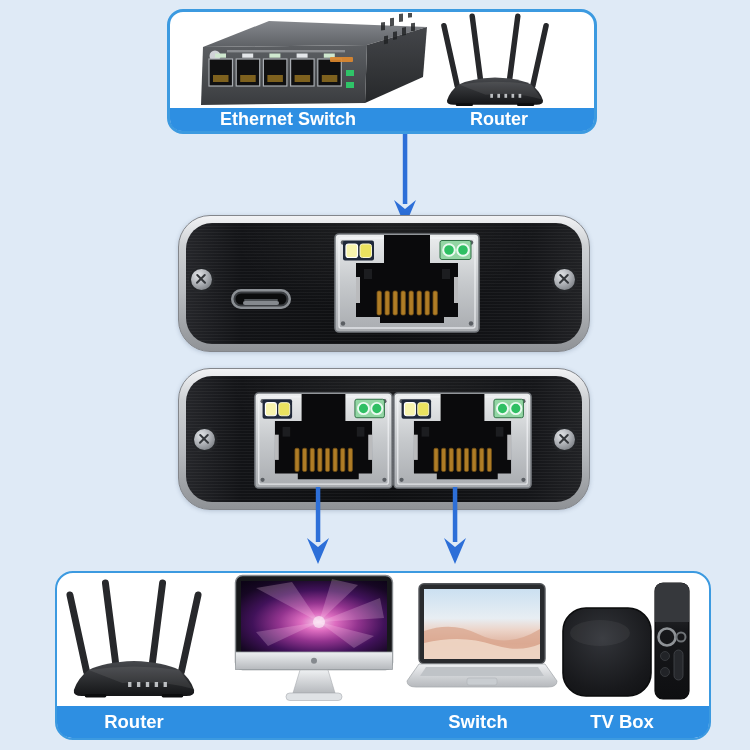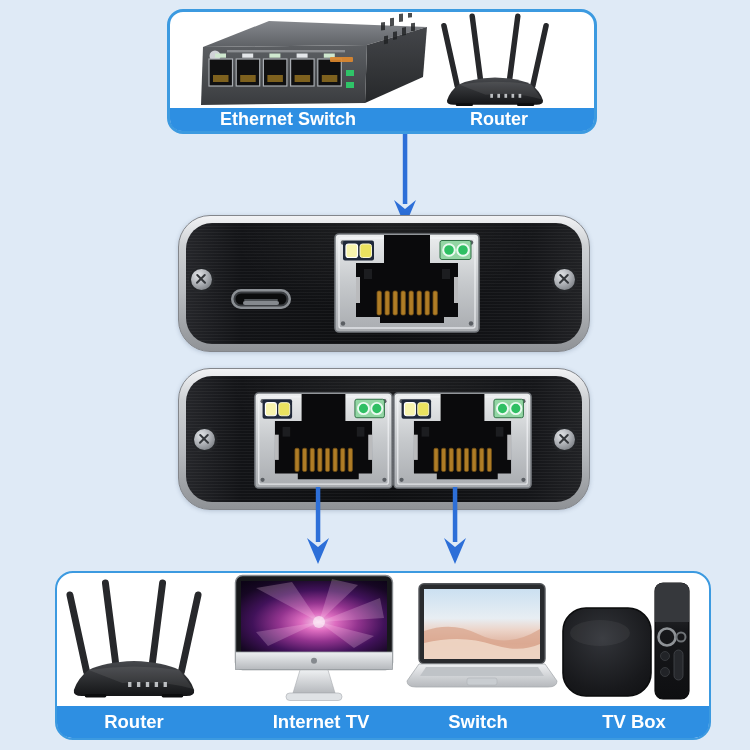--- a/index.html
+++ b/index.html
@@ -271,23 +271,22 @@
     <polygon points="2,51 13,60 24,51 13,77" fill="#2d6fd8"></polygon>
   </svg>
   <svg class="arrow" style="left:442px;top:487px" width="26" height="77" viewBox="0 0 26 77">
     <rect x="10.8" y="0" width="4.5" height="55" fill="#2d6fd8"></rect>
     <polygon points="2,51 13,60 24,51 13,77" fill="#2d6fd8"></polygon>
   </svg>
 
   <div class="panel panel-bottom">
     <div class="banner">
       <span class="banner-label" style="left:77px">Router</span>
-      <span class="banner-label" style="left:264px">Internet TV</span>
       <span class="banner-label" style="left:421px">Switch</span>
-      <span class="banner-label" style="left:577px">TV Box</span>
+      <span class="banner-label" style="left:565px">TV Box</span>
     </div>
   </div>
 
   <svg class="dev" style="left:65px;top:575px" width="138" height="125" viewBox="0 0 140 125" preserveAspectRatio="none">
     <use href="#routerDev" width="140" height="125"></use>
   </svg>
 
   <svg class="dev" style="left:234px;top:574px" width="160" height="130" viewBox="0 0 160 130">
     <rect x="1.5" y="1.5" width="157" height="94" rx="7" fill="#17181b" stroke="#888c90" stroke-width="1.4"></rect>
     <rect x="7" y="7" width="146" height="71" fill="url(#gGalaxy)"></rect>

